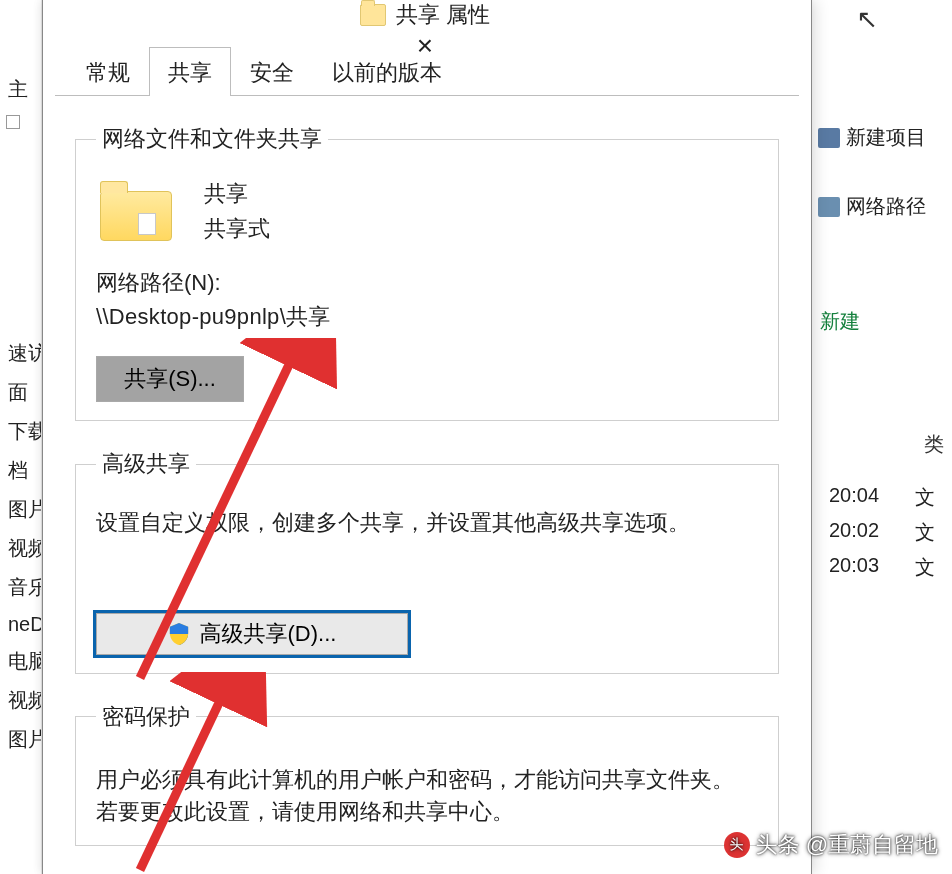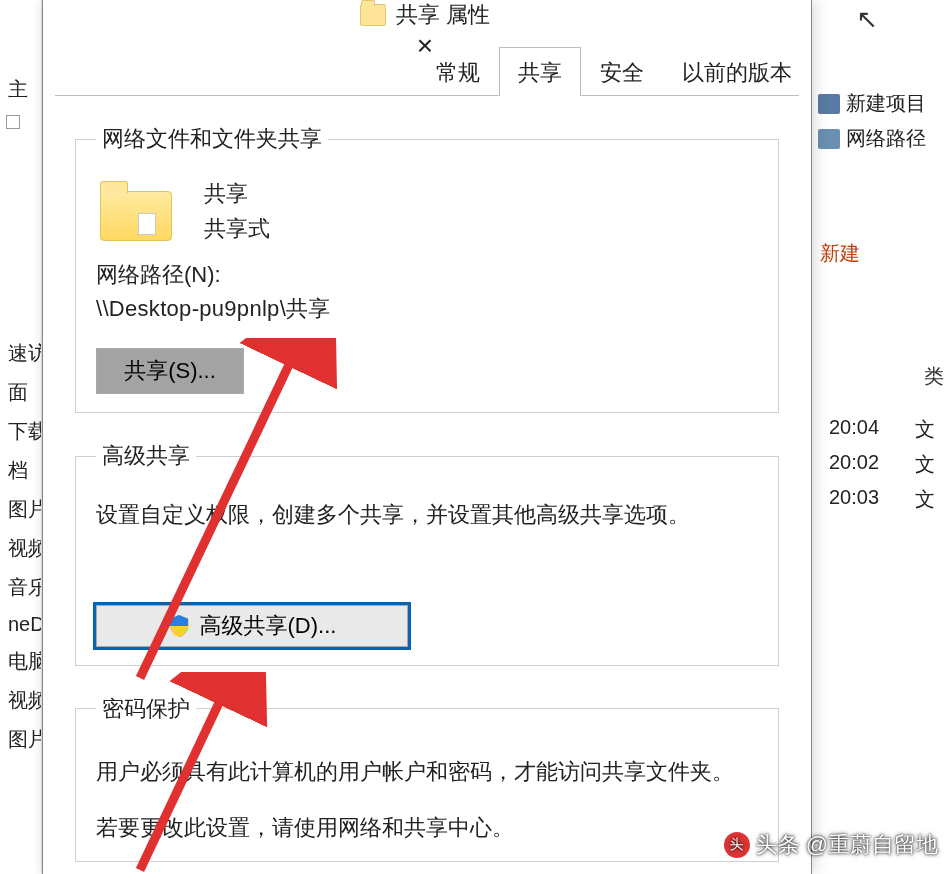--- a/index.html
+++ b/index.html
@@ -27,24 +27,24 @@
   .bg-left .combo { display:inline-block; width:14px; height:14px; border:1px solid #999; margin-left:6px; margin-top:6px;}
   .bg-left .home { margin-top:70px; }
 
   .bg-right {
     position: absolute;
     right: 0; top: 0;
     width: 140px; height: 874px;
     background: #fff;
     z-index: 1;
   }
-  .ribbon-item { display:flex; align-items:center; gap:6px; padding:4px 6px; font-size:20px; color:#222; white-space:nowrap; }
+  .ribbon-item { display:flex; align-items:center; gap:6px; padding:4px 6px; font-size:20px; color:#222; white-space:nowrap;margin-top:34px; }
   .ribbon-ico { width:22px; height:20px; display:inline-block; background:#597aa3; border-radius:2px; position:relative; }
   .ribbon-ico2 { background:#6a8fb0; }
-  .ribbon-group-label { text-align:left; color:#c2410c; font-size:20px; padding:4px 8px; margin-top:80px;}
+  .ribbon-group-label { text-align:left; color:#15803d; font-size:20px; padding:4px 8px; margin-top:80px;}
   .col-head { color:#333; font-size:20px; padding:4px 8px; margin-top:88px; text-align:right; }
   .rows { margin-top:18px; }
   .row { display:flex; justify-content:space-between; padding:4px 17px; font-size:20px; }
 
   
   .dialog {
     position: absolute;
     left: 42px; top: 0;
     width: 770px;
     height: 874px;
@@ -58,23 +58,23 @@
     display:flex; align-items:center; justify-content:space-between;
     height:48px; padding:0 14px 0 10px; font-size:22px;flex-direction:column;
   }
   .title-left { display:flex; align-items:center; gap:10px; }
   .folder-tiny { width:26px; height:22px; background:#ffe59a; border:1px solid #e1c772; border-radius:2px; position:relative; }
   .folder-tiny::before{ content:""; position:absolute; top:-5px; left:0; width:12px; height:5px; background:#ffe59a; border:1px solid #e1c772; border-bottom:none; border-radius:2px 2px 0 0;}
   .close-x { font-size:28px; font-weight:300; cursor:pointer; padding:0 6px; }
 
   .tabs {
     display:flex; align-items:flex-end;
+    padding-left:24px;
     height:48px;
     position: relative;
-    justify-content: flex-end;
   }
   .tabs::after{
     content:""; position:absolute; left:12px; right:12px; bottom:0; height:1px; background:#bdbdbd;
   }
   .tab {
     padding:10px 18px 8px; font-size:22px; color:#222;
     border:1px solid transparent; border-bottom:none;
     position:relative; z-index:1; cursor:pointer;
   }
   .tab.active {
@@ -95,21 +95,21 @@
   fieldset legend {
     font-size:22px; padding:0 6px; color:#222; background:#fff;
   }
   .share-row { display:flex; align-items:center; gap:28px; margin-bottom:4px; }
   .big-folder { width:76px; height:60px; position:relative; margin-left:4px; }
   .big-folder .back { position:absolute; left:0; bottom:0; width:72px; height:50px; background:linear-gradient(#ffeaa0,#ffd860); border:1px solid #e0c35a; border-radius:4px; }
   .big-folder .tab { position:absolute; left:0; top:0; width:28px; height:12px; background:#ffe7a0; border:1px solid #e0c35a; border-bottom:none; border-radius:3px 3px 0 0; padding:0;}
   .big-folder .page { position:absolute; left:38px; bottom:6px; width:18px; height:22px; background:#fff; border:1px solid #c8c8c8; }
   .share-text div { font-size:22px; line-height:1.6; }
 
-  .path-label { margin-top:14px; font-size:22px; }
+  .path-label { margin-top:22px; font-size:22px; }
   .path-value { font-size:22px; margin-top:4px; letter-spacing:0.3px; }
 
   .win-btn {
     display:inline-flex; align-items:center; justify-content:center;
     gap:8px;
     min-width:148px; height:46px;
     font-size:22px;
     background:#a3a3a3;
     border:1px solid #a9a9a9;
     cursor:pointer;
@@ -126,21 +126,21 @@
     font-size:22px; background:#e9e9e9;
     border:1px solid #a9a9a9;
     outline:3px solid #0a64ad;
     cursor:pointer;
     margin-top:72px;
   }
   .shield-icon { position:relative; width:22px; height:24px; }
   .shield-icon svg { width:22px; height:24px; display:block; }
 
   .pwd-desc { font-size:22px; line-height:1.6; margin-top:8px; }
-  .cut-row { font-size:22px; margin-top:24px; color:#222; }
+  .cut-row { font-size:22px; color:#222; }
 
   
   .annot { position:absolute; z-index:30; pointer-events:none; }
   .arrow1 { left:80px; top:338px; width:310px; height:350px; }
   .arrow2 { left:60px; top:672px; width:240px; height:200px; }
 
   .cursor {
     position:absolute; right:74px; top:4px; z-index:5;
     font-size:26px; color:#333;
   }

